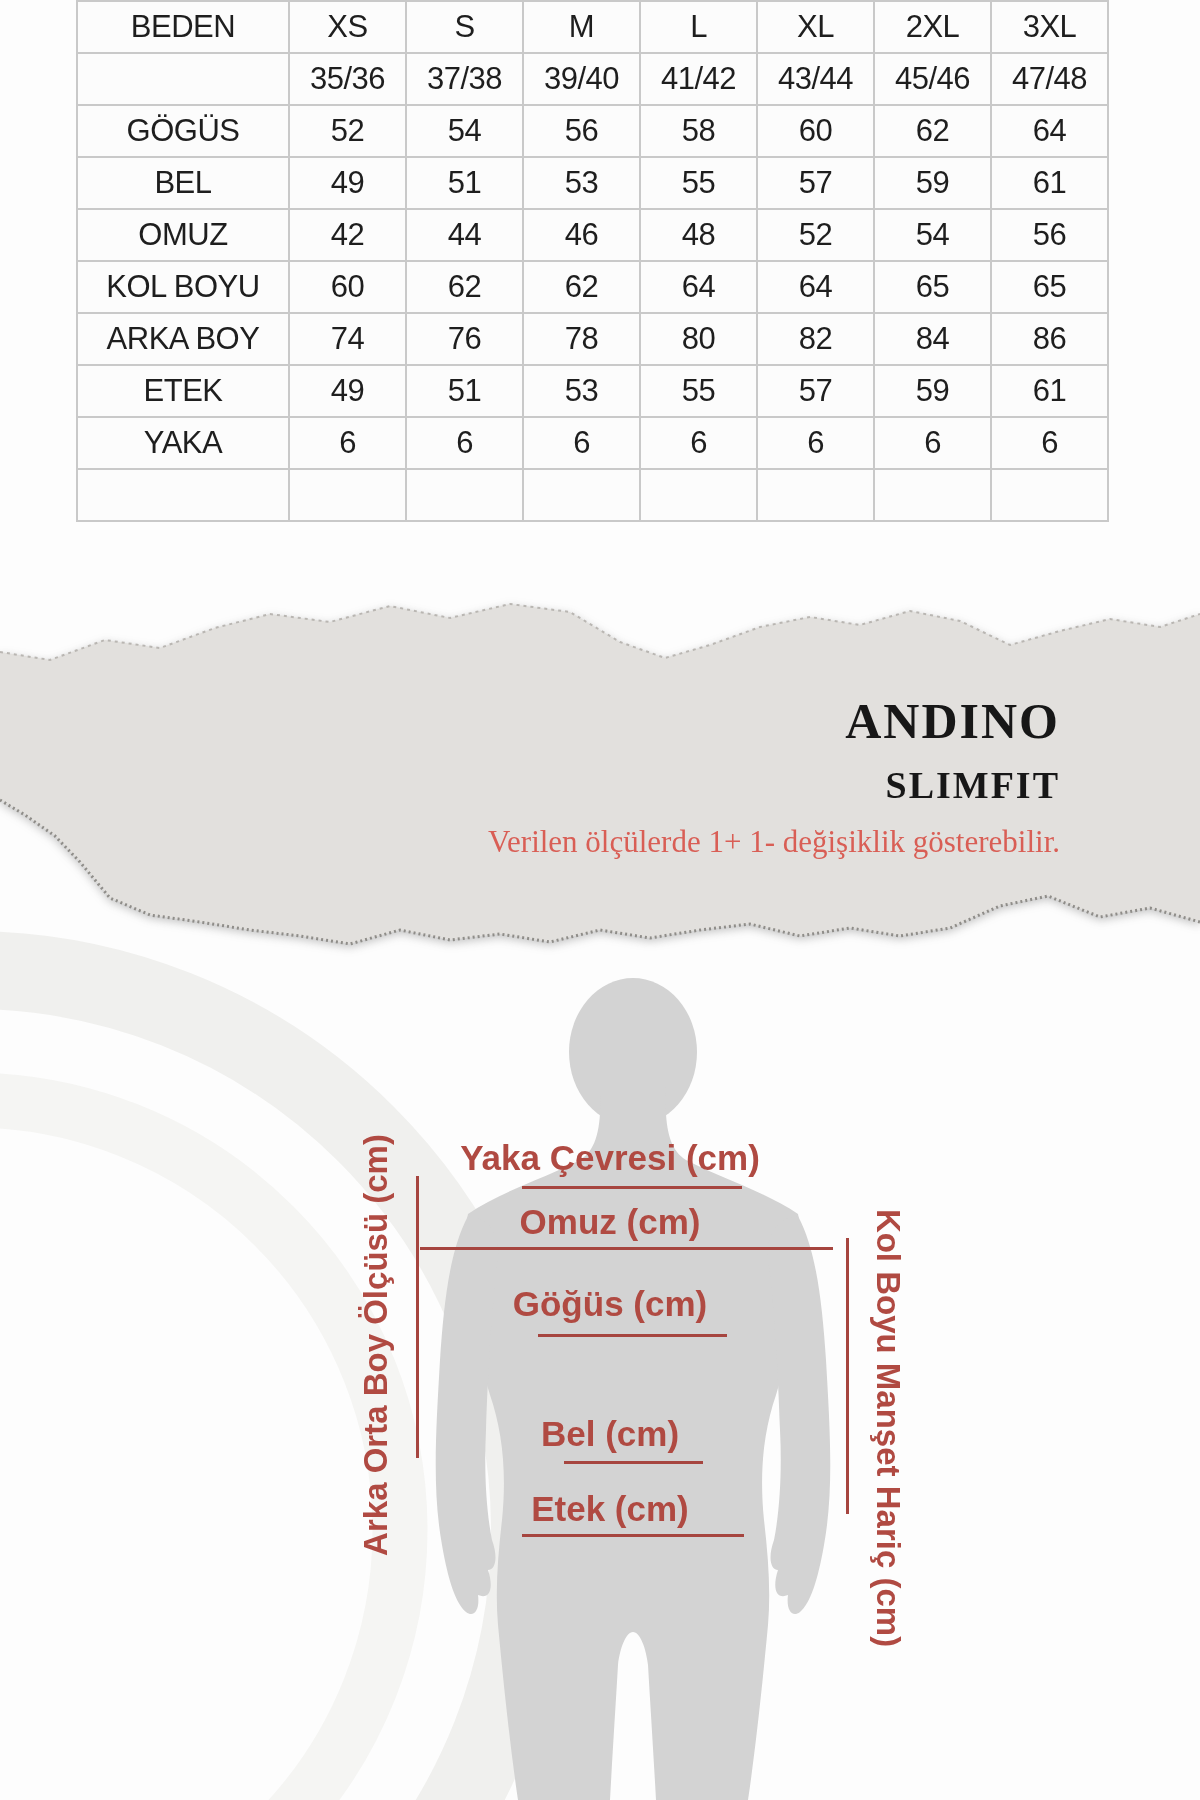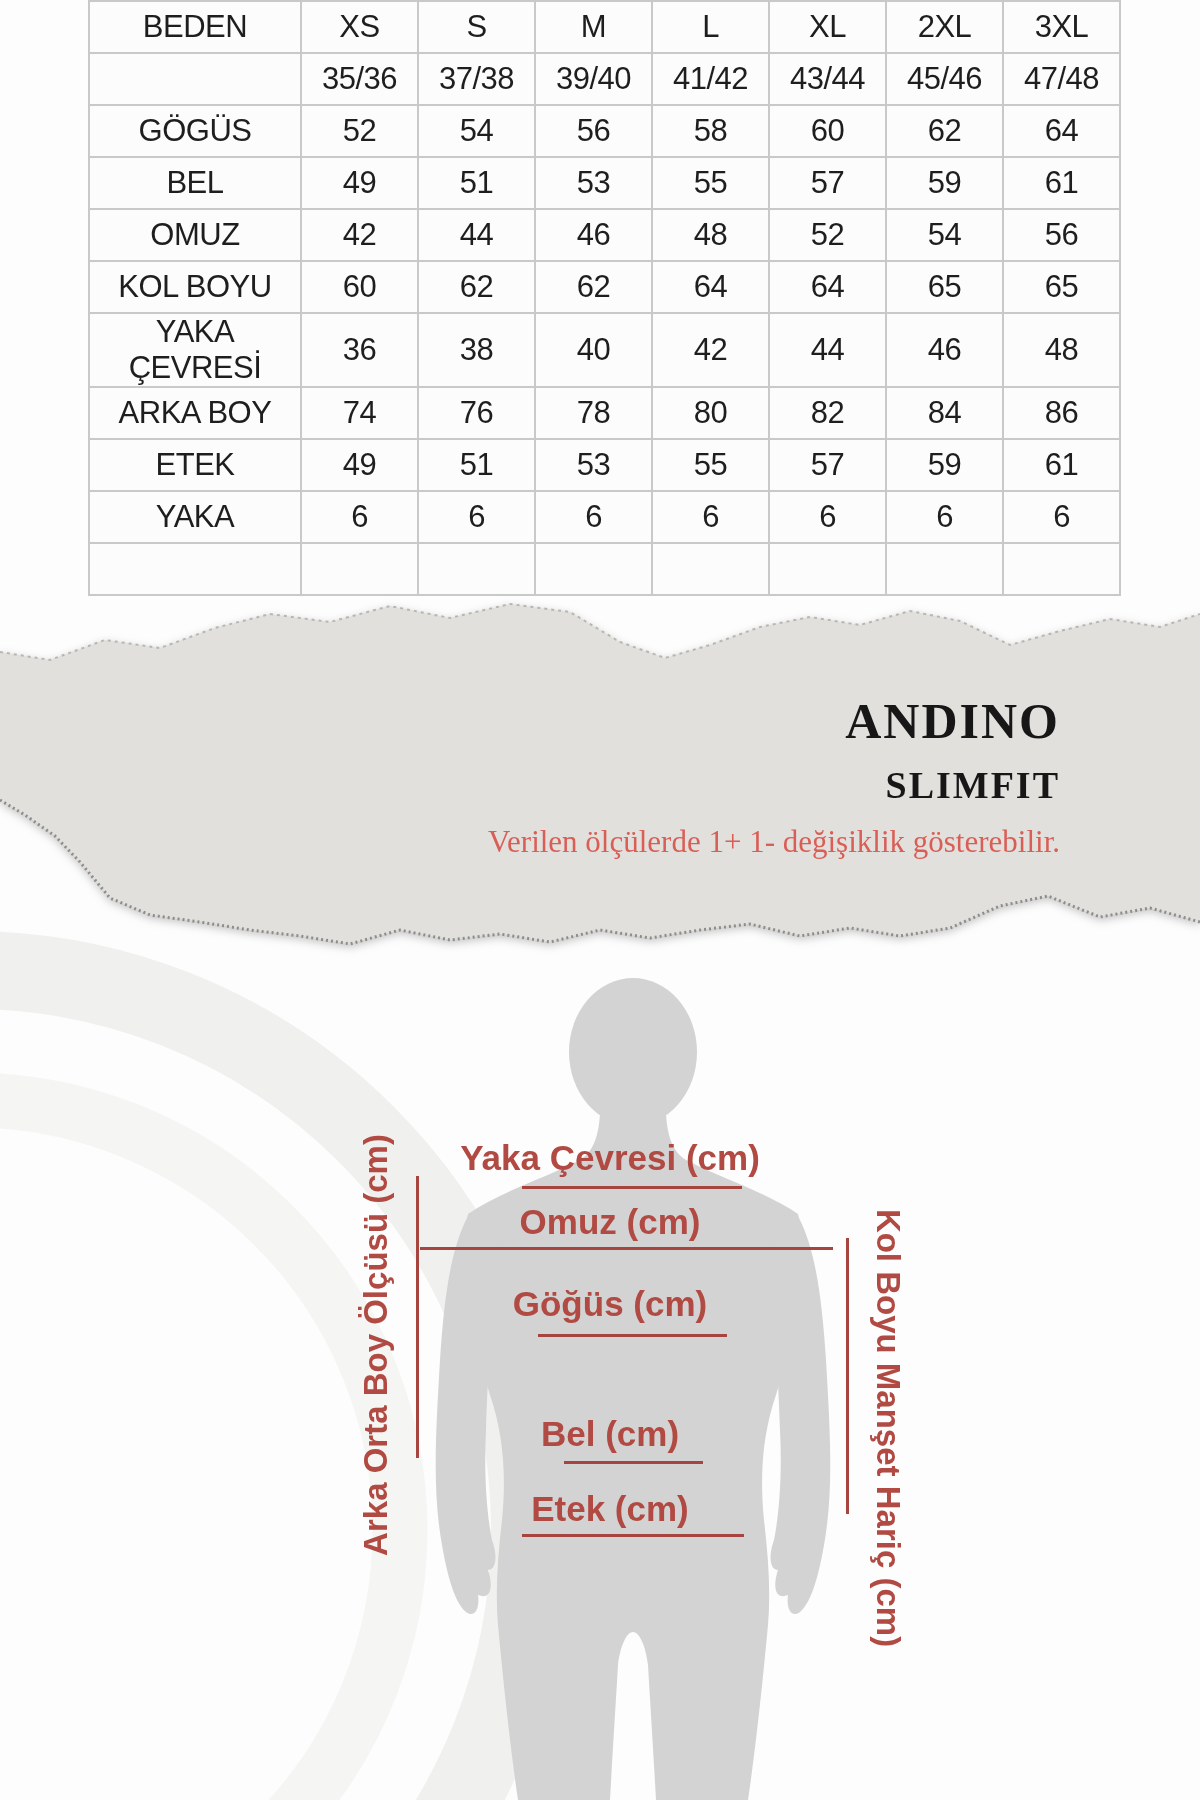--- a/index.html
+++ b/index.html
@@ -1,20 +1,20 @@
 <!DOCTYPE html>
 <html><head>
 <meta charset="utf-8">
 <style>
   html,body{margin:0;padding:0;background:#ffffff;}
   .stage{position:relative;width:1200px;height:1800px;background:#fdfdfd;overflow:hidden;
          font-family:"Liberation Sans",sans-serif;}
 
   
-  table.size-chart{position:absolute;left:88px;top:0;width:1032px;border-collapse:collapse;
+  table.size-chart{position:absolute;left:76px;top:0;width:1032px;border-collapse:collapse;
                    table-layout:fixed;z-index:1;}
   table.size-chart td,table.size-chart th{border:2px solid #c9c9c9;background:#fcfcfc;height:50px;
                    text-align:center;vertical-align:middle;font-size:31px;font-weight:500;
                    color:#1e1e1e;letter-spacing:-0.5px;padding:0;font-family:"Liberation Sans",sans-serif;}
   table.size-chart col.lbl{width:212px;}
   table.size-chart col.val{width:117px;}
 
   
   .paper-svg{position:absolute;left:0;top:0;z-index:2;pointer-events:none;}
   .paper-shape{filter:drop-shadow(0 3px 5px rgba(80,80,80,0.35));}
@@ -106,30 +106,20 @@
         </tr>
         <tr>
           <td>KOL BOYU</td>
           <td>60</td>
           <td>62</td>
           <td>62</td>
           <td>64</td>
           <td>64</td>
           <td>65</td>
           <td>65</td>
-        </tr>
-        <tr>
-          <td>YAKA ÇEVRESİ</td>
-          <td>36</td>
-          <td>38</td>
-          <td>40</td>
-          <td>42</td>
-          <td>44</td>
-          <td>46</td>
-          <td>48</td>
         </tr>
         <tr>
           <td>ARKA BOY</td>
           <td>74</td>
           <td>76</td>
           <td>78</td>
           <td>80</td>
           <td>82</td>
           <td>84</td>
           <td>86</td>

